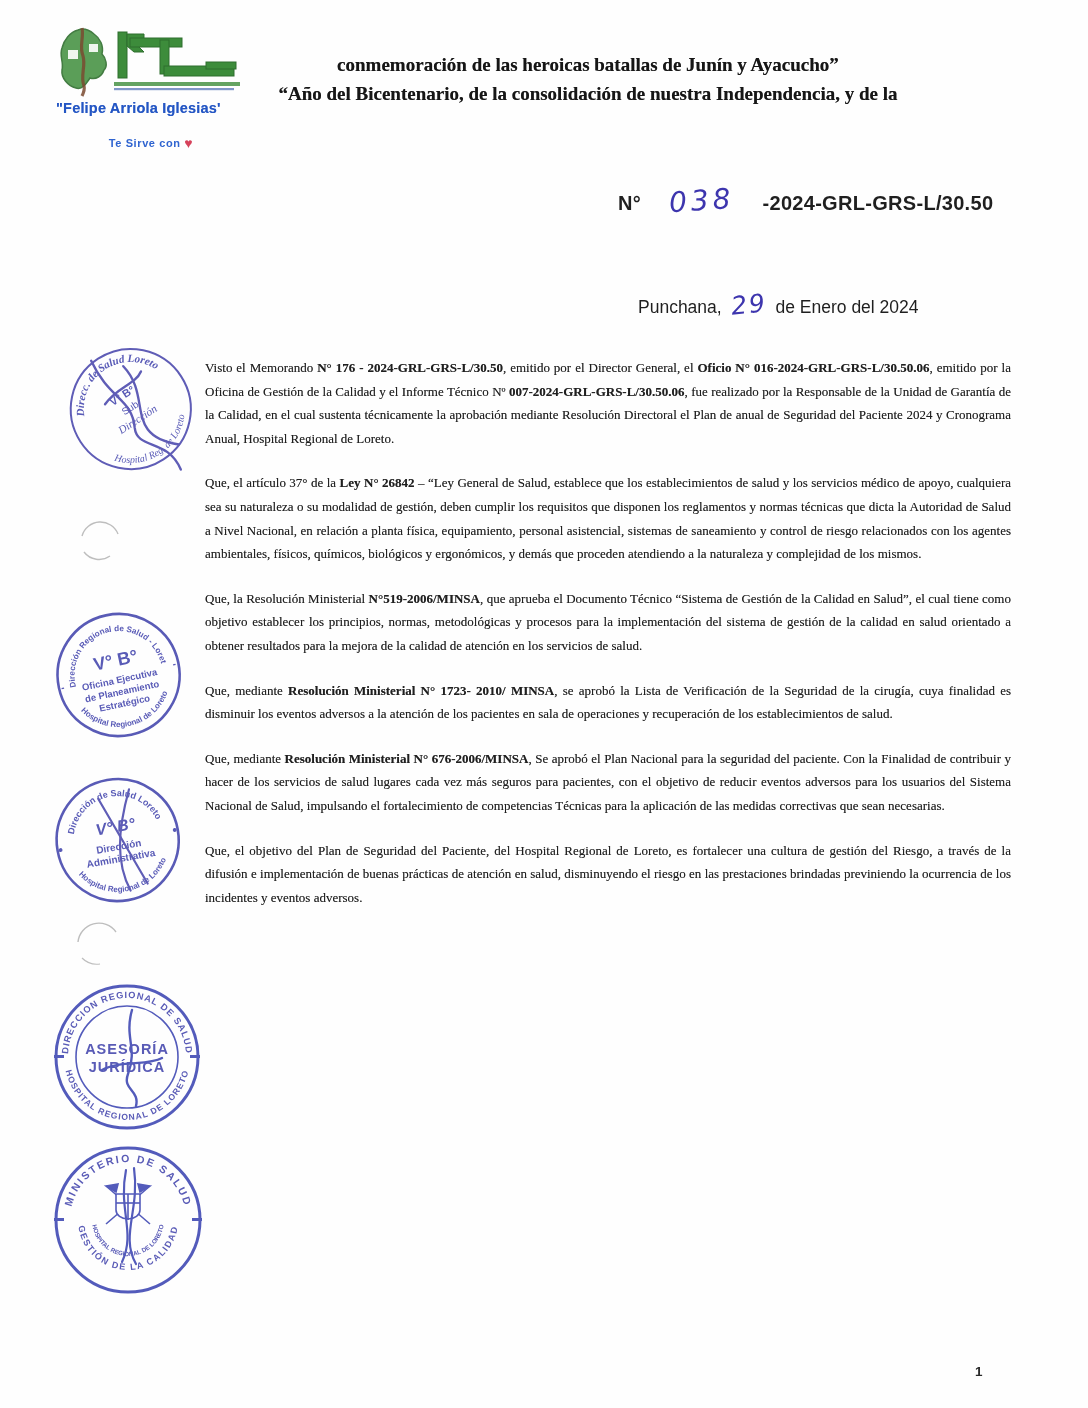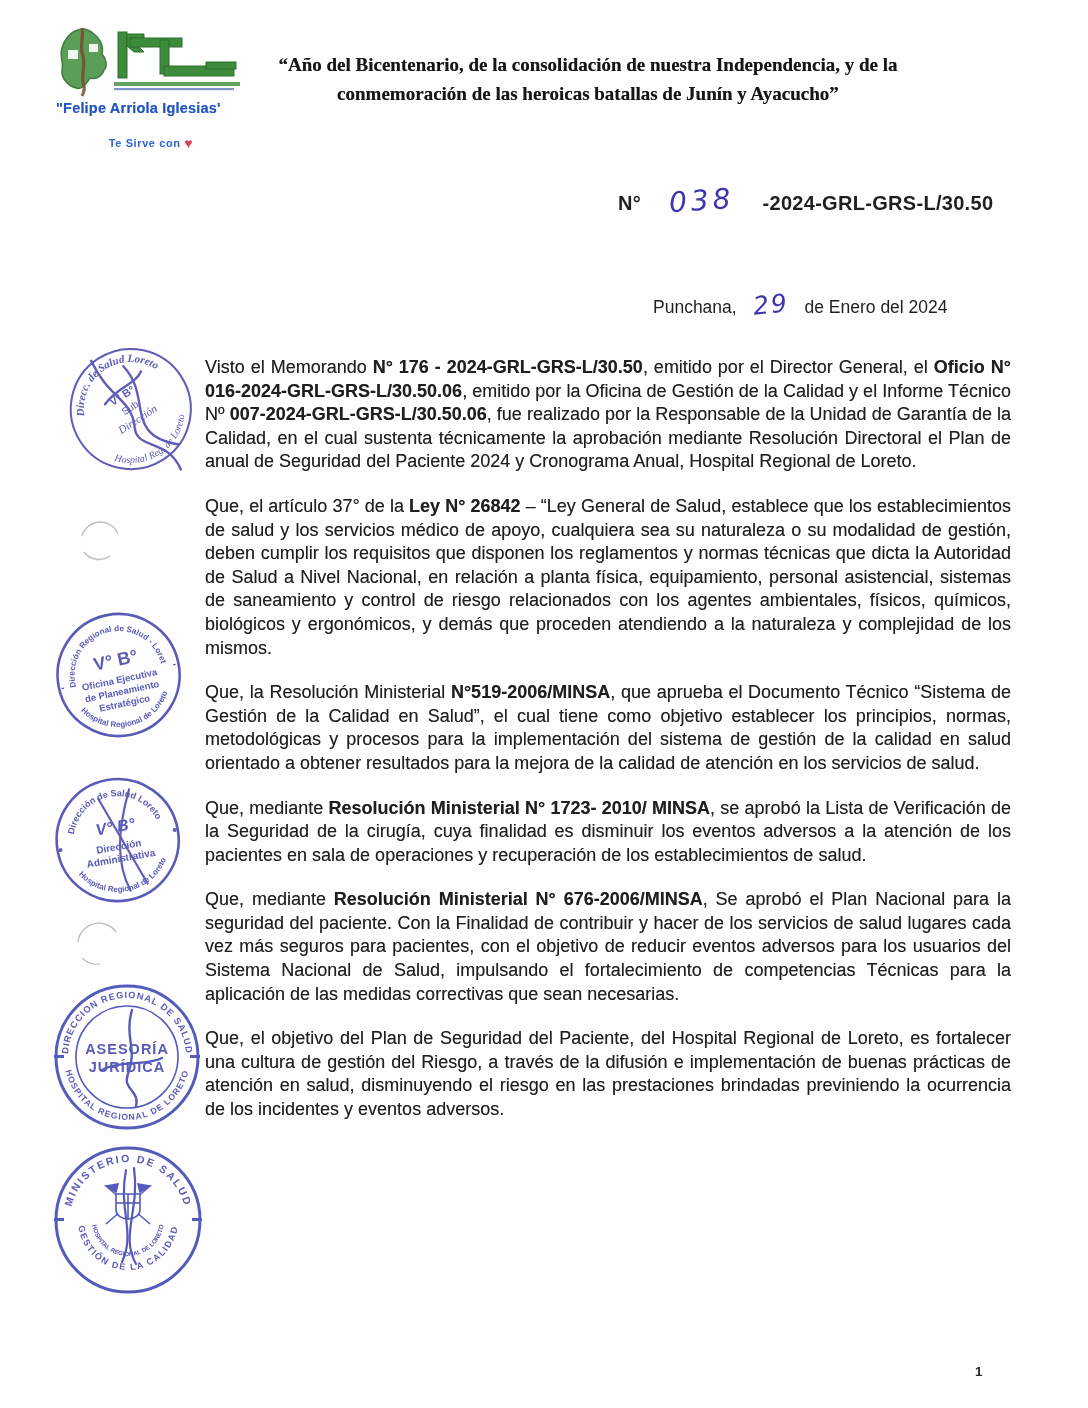--- a/index.html
+++ b/index.html
@@ -42,29 +42,30 @@
     font-family:"DejaVu Sans", sans-serif;
     font-style:italic;color:#3d35ae;font-weight:normal;
   }
   .hand-num{font-size:28px;letter-spacing:4px;transform:rotate(-4deg);margin:0 14px;}
   .res-title{
     position:absolute;left:100px;top:246px;width:976px;
     text-align:center;font-weight:bold;font-size:17.5px;letter-spacing:.6px;
     text-shadow:0 0 .4px rgba(0,0,0,.5);
   }
   .date-line{
-    position:absolute;left:653px;top:290px;
-    display:flex;align-items:baseline;gap:16px;font-size:17.5px;
+    position:absolute;left:638px;top:290px;
+    display:flex;align-items:baseline;gap:9px;font-size:17.5px;
   }
   .hand-day{font-size:25px;transform:rotate(-6deg);letter-spacing:2px;}
   
   .body{
     position:absolute;left:205px;top:356px;width:806px;
-    font-size:18px;line-height:23.6px;text-align:justify;
+    font-size:13px;line-height:23.6px;text-align:justify;
     text-shadow:0 0 .35px rgba(0,0,0,.45);
+    font-family:Liberation Serif, serif;
   }
   .body p{margin:0 0 21px 0;}
   .body p b{font-weight:bold;}
   .body .considerando{font-weight:bold;margin:29px 0 20px 0;letter-spacing:.3px;}
   
   .stamp{position:absolute;opacity:.88;}
   .stamp svg text{font-family:"Liberation Sans", sans-serif;fill:#4345ad;}
   .stamp svg .serifText{font-family:"Liberation Serif", serif;}
   .st-1{left:58px;top:328px;transform:rotate(-33deg);}
   .st-2{left:52px;top:608px;transform:rotate(-12deg);}
@@ -101,22 +102,22 @@
       <rect x="58" y="62" width="120" height="2.2" fill="#4a6ab0" opacity=".7"></rect>
     </svg>
     <div class="logo-name">"Felipe Arriola Iglesias'</div>
     <div class="logo-tagline">
       <span>Te Sirve con</span>
       <span class="heart">♥</span>
     </div>
   </div>
 
   <div class="quote">
+    <div>conmemoración de las heroicas batallas de Junín y Ayacucho”</div>
     <div>“Año del Bicentenario, de la consolidación de nuestra Independencia, y de la</div>
-    <div>conmemoración de las heroicas batallas de Junín y Ayacucho”</div>
   </div>
 
   <div class="num-line">
     <span>N°</span>
     <span class="hand hand-num">038</span>
     <span>-2024-GRL-GRS-L/30.50</span>
   </div>
 
 
   <div class="date-line">

